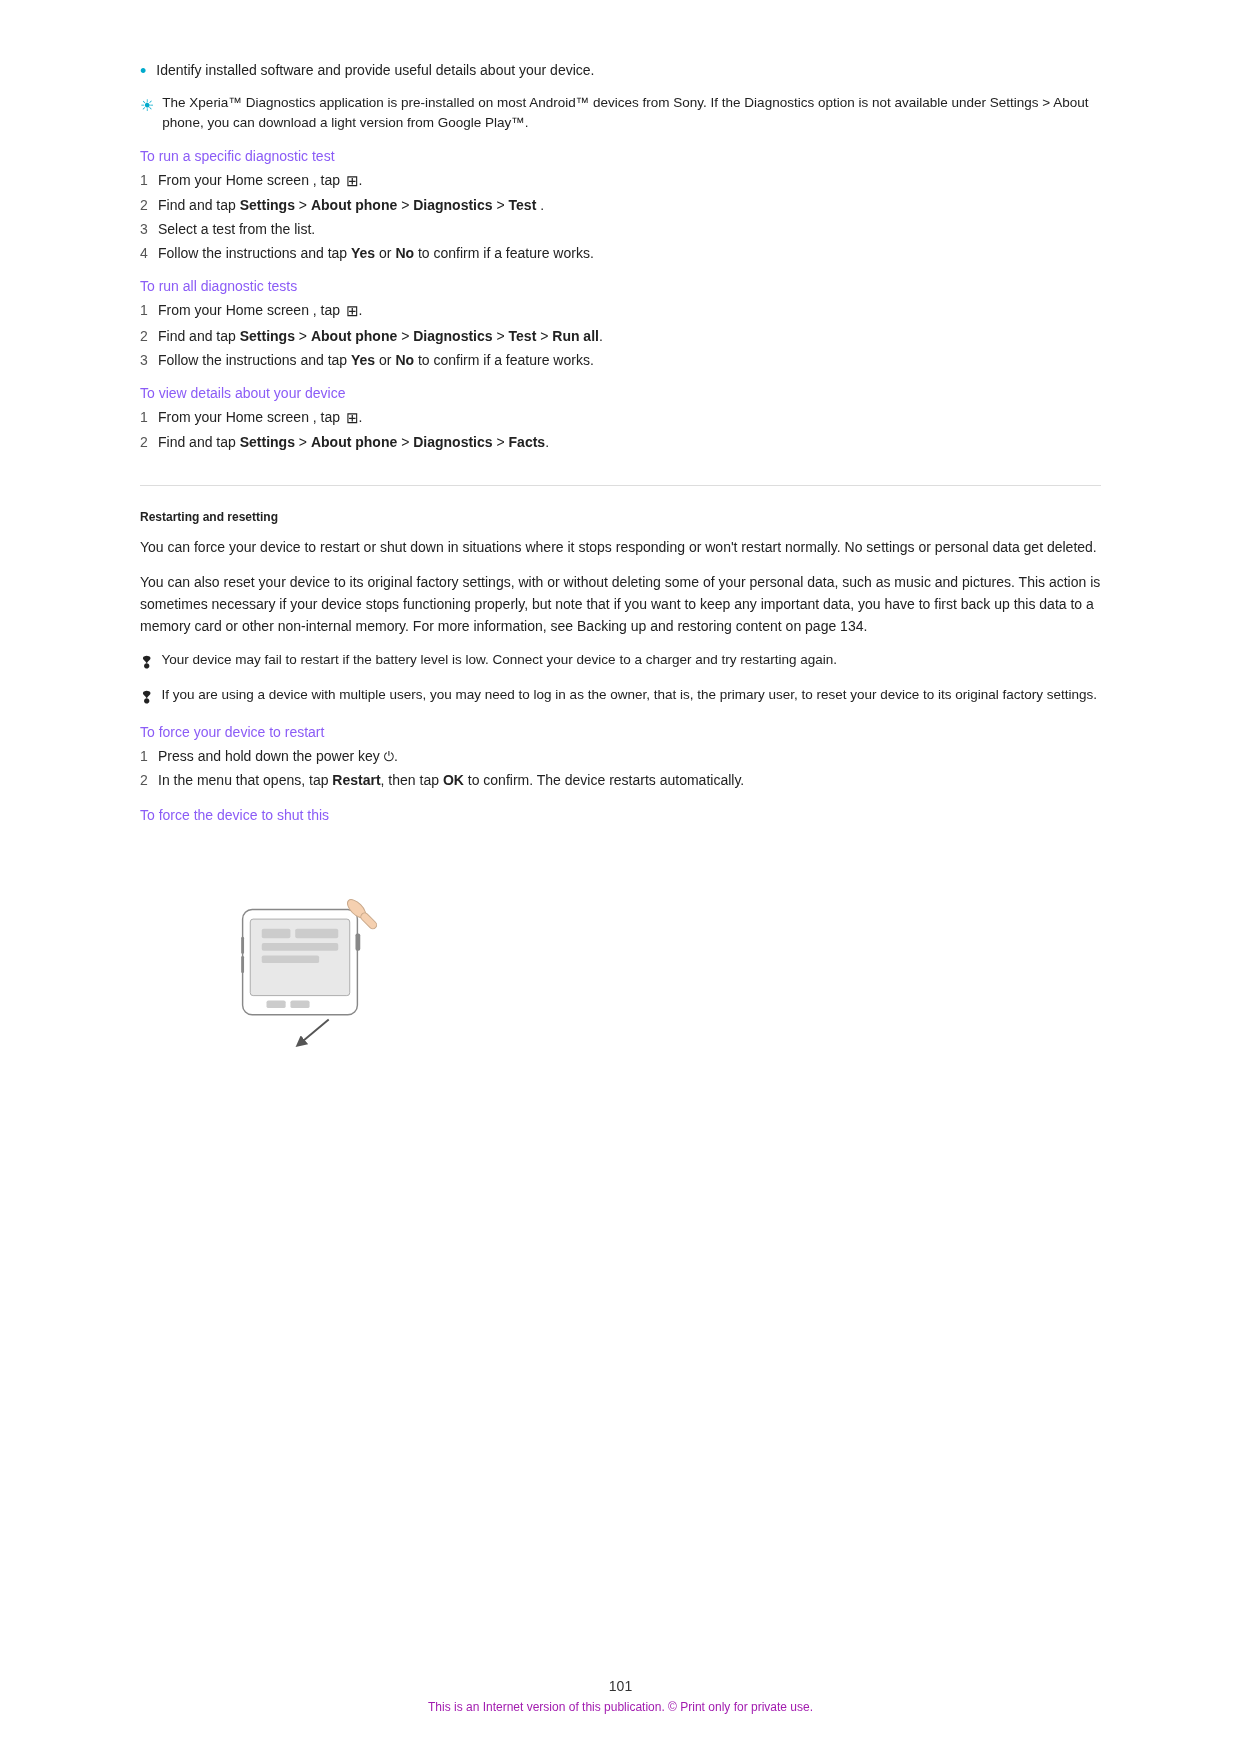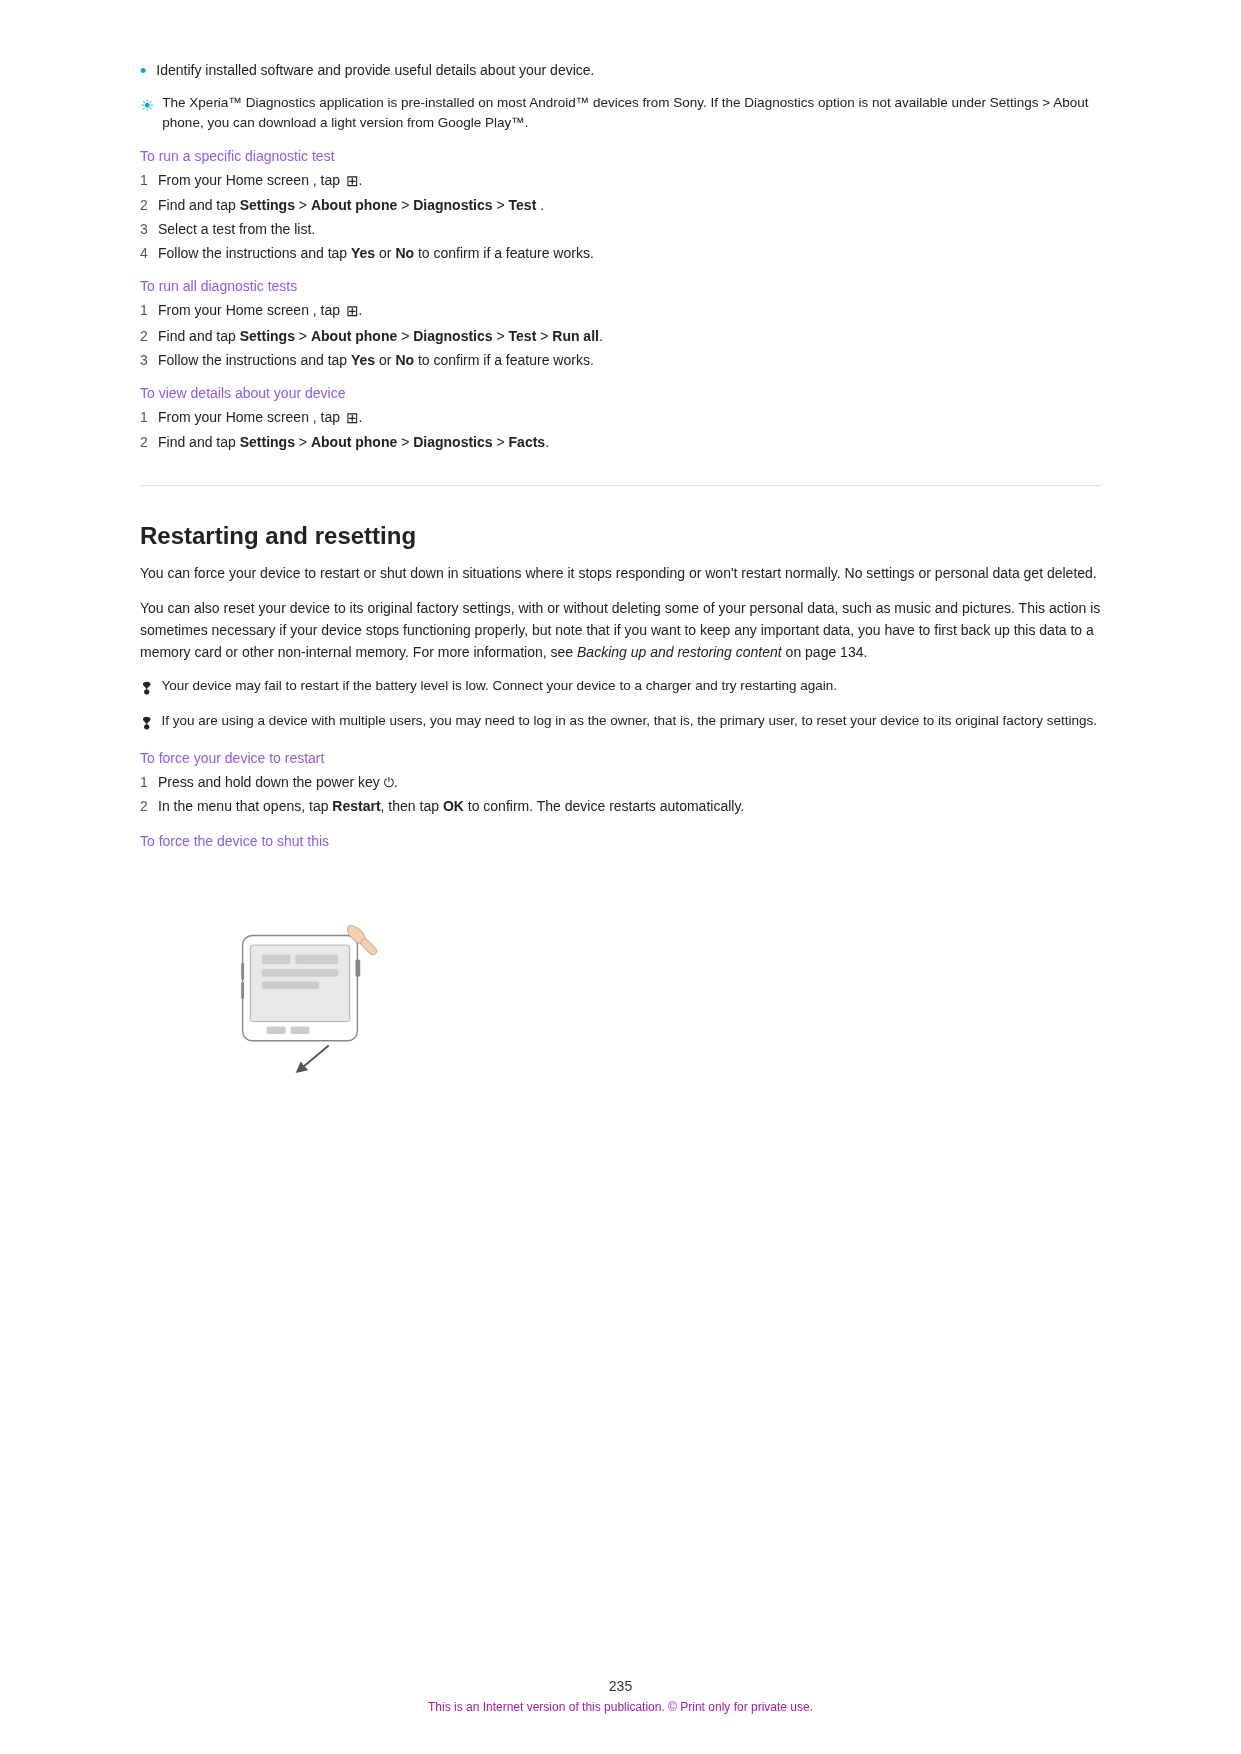--- a/index.html
+++ b/index.html
@@ -81,33 +81,33 @@
       color: #555;
       flex-shrink: 0;
       font-size: 14px;
     }
     .list-text {
       flex: 1;
       font-size: 14px;
     }
     .bold { font-weight: bold; }
     .section-heading {
-      font-size: 24px;
+      font-size: 12px;
       font-weight: bold;
       margin-top: 32px;
       margin-bottom: 12px;
       border-top: 1px solid #ddd;
-      padding-top: 36px;
+      padding-top: 24px;
     }
     .para {
       font-size: 14px;
       line-height: 1.6;
       margin-bottom: 12px;
     }
-    .italic { font-style: italic; }
+    .italic { }
     .apps-icon {
       display: inline-block;
       font-size: 15px;
       margin-left: 2px;
       vertical-align: middle;
     }
     .power-icon {
       display: inline-block;
       font-size: 13px;
       vertical-align: middle;
@@ -267,15 +267,15 @@
       </defs>
 
       <line x1="40" y1="110" x2="40" y2="125" stroke="#888" stroke-width="3" stroke-linecap="round"></line>
       <line x1="40" y1="130" x2="40" y2="145" stroke="#888" stroke-width="3" stroke-linecap="round"></line>
     </svg>
   </div>
 
 </div>
 
 <div class="page-footer">
-  <div class="page-number">235</div>
+  <div class="page-number">101</div>
   <div class="footer-note">This is an Internet version of this publication. © Print only for private use.</div>
 </div>
 
 </body></html>

